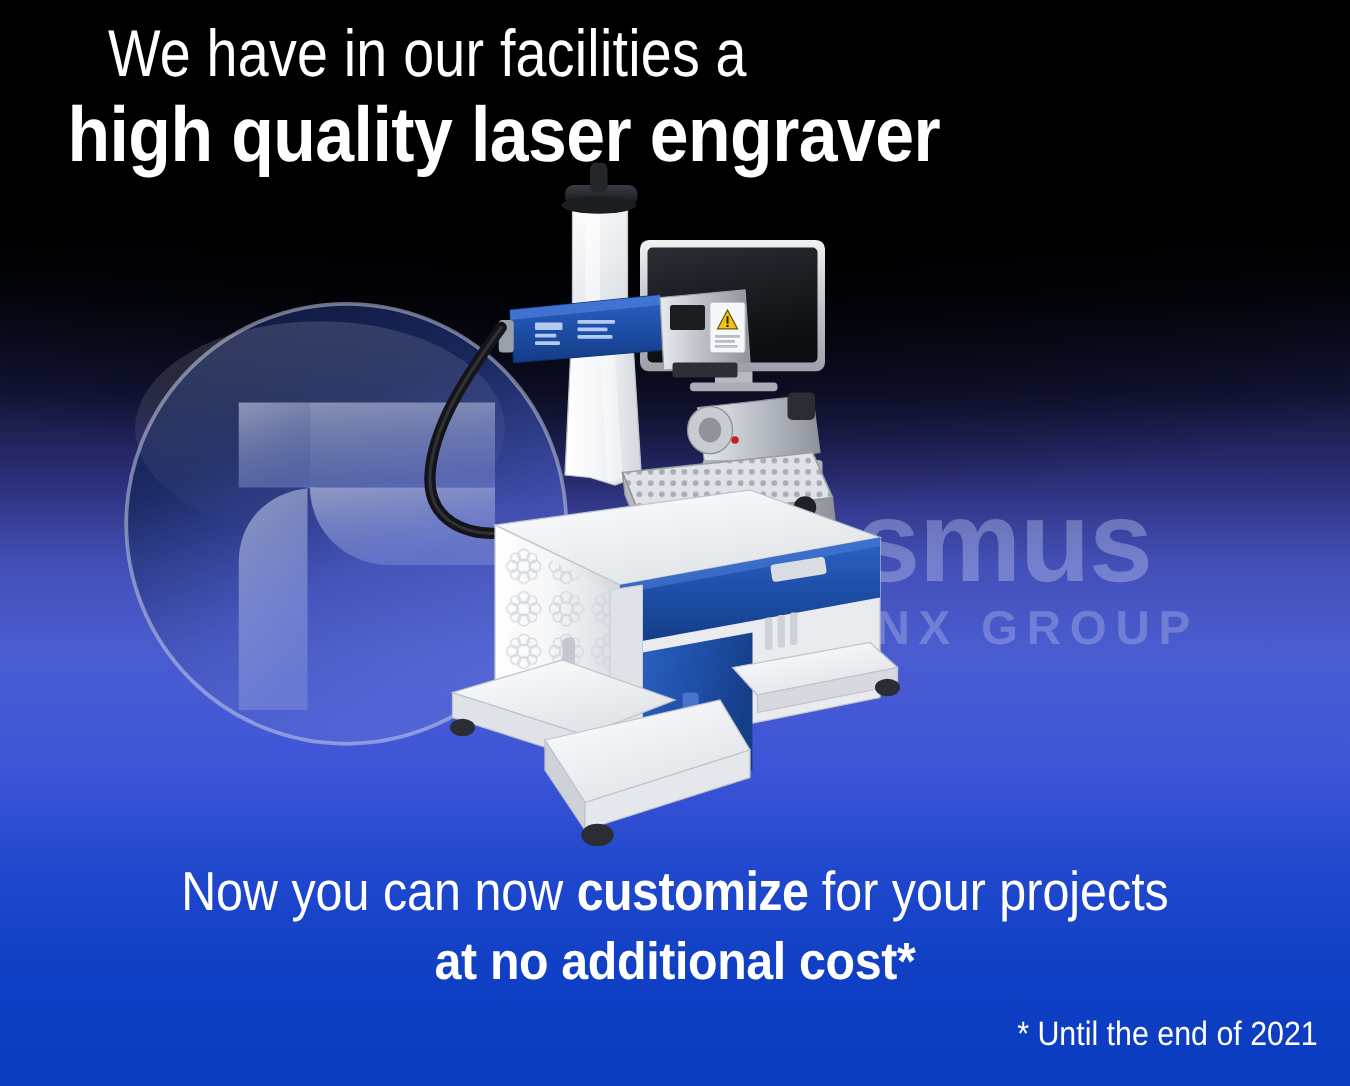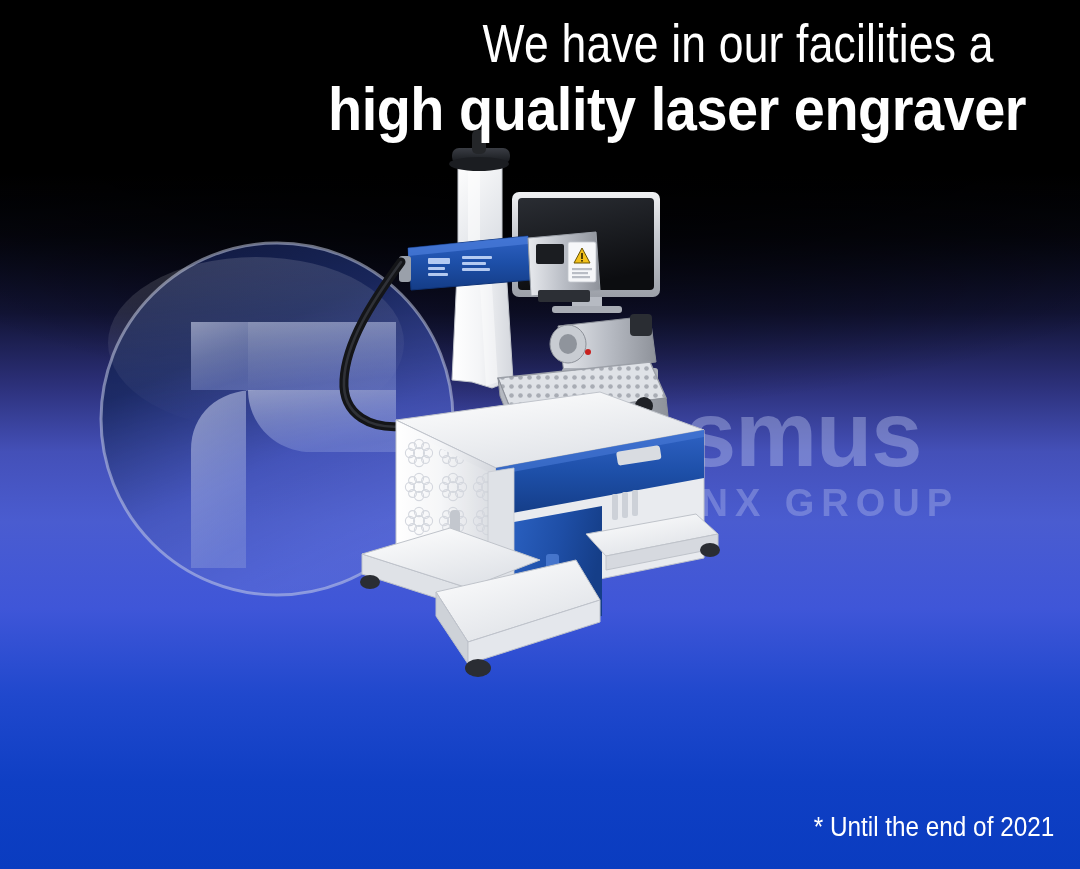--- a/index.html
+++ b/index.html
@@ -33,21 +33,21 @@
   
   #vignette {
     position:absolute; inset:0;
     background:radial-gradient(130% 70% at 50% 4%, rgba(0,0,0,.95) 0%, rgba(0,0,0,.75) 28%, rgba(0,0,0,0) 62%);
     pointer-events:none;
   }
 
   
   #headline {
     position:absolute; top:14px; left:0; width:100%;
-    text-align:right; z-index:6;
+    text-align:left; z-index:6;
   }
   .hl-light {
     display:block;
     color:#ffffff;
     font-size:53px;
     line-height:60px;
     font-weight:300;
     letter-spacing:.2px;
     transform:scaleX(.84);
     transform-origin:center;
@@ -381,16 +381,20 @@
       <path d="M136 462 L276 430 L300 470 L168 512 Z" fill="url(#mWhiteTop)" stroke="#bfc3ca" stroke-width="1"></path>
       <path d="M136 462 L168 512 L168 534 L136 486 Z" fill="#ced2d8" stroke="#bfc3ca" stroke-width="1"></path>
       <path d="M168 512 L300 470 L300 492 L168 534 Z" fill="#e4e7ec" stroke="#bfc3ca" stroke-width="1"></path>
 
       <ellipse cx="178" cy="538" rx="13" ry="9" fill="#2a2d33"></ellipse>
       <ellipse cx="70" cy="452" rx="10" ry="7" fill="#2a2d33"></ellipse>
       <ellipse cx="410" cy="420" rx="10" ry="7" fill="#2a2d33"></ellipse>
     </g>
   </svg>
 
+  <div id="bottom-copy">
+    <span class="bc-line1"><span>Now you can now </span><b>customize</b><span> for your projects</span></span>
+    <span class="bc-line2">at no additional cost*</span>
+  </div>
 
   <div id="footnote">* Until the end of 2021</div>
 
 </div>
 
 </body></html>

